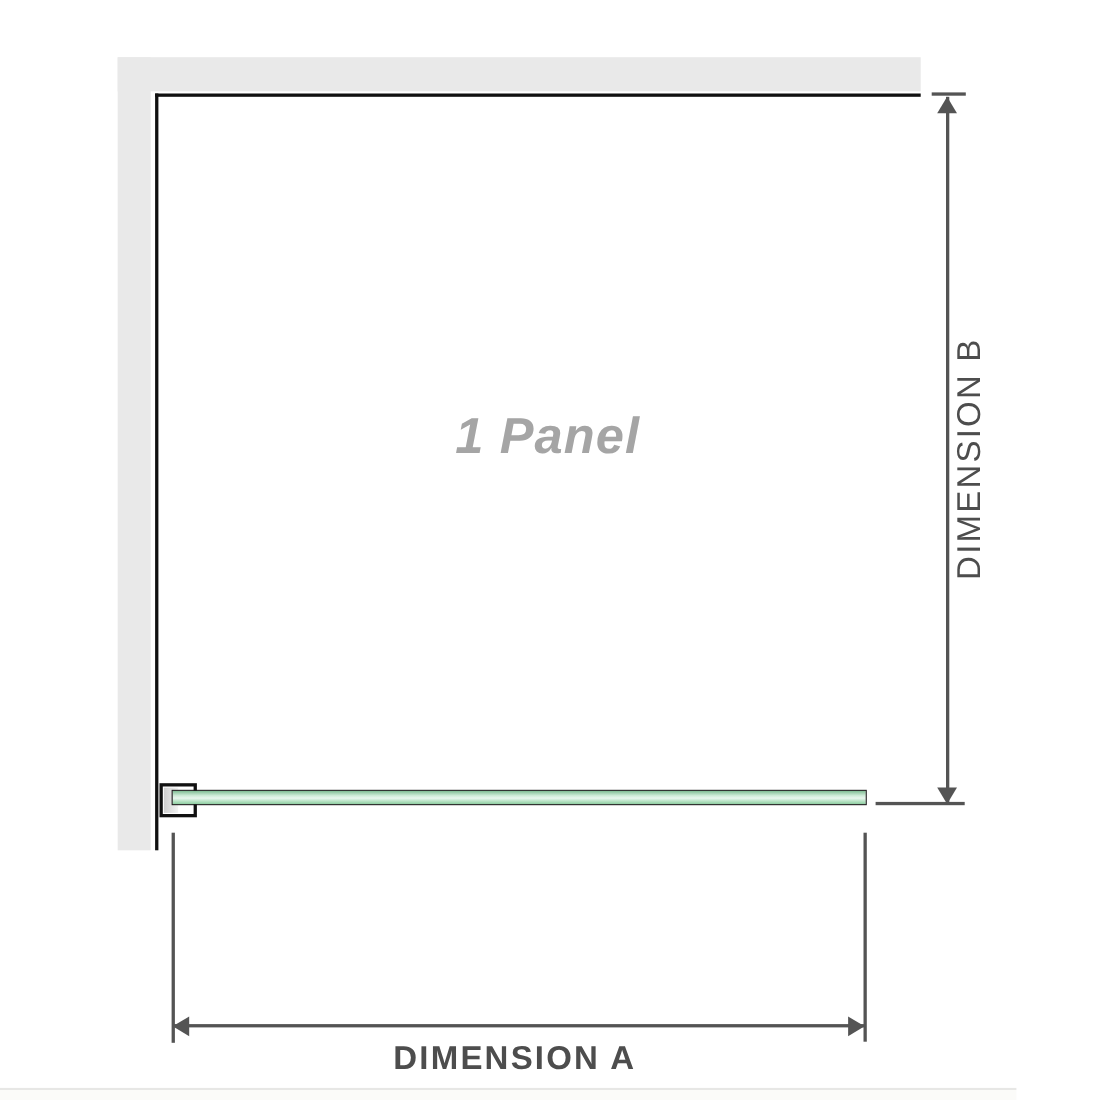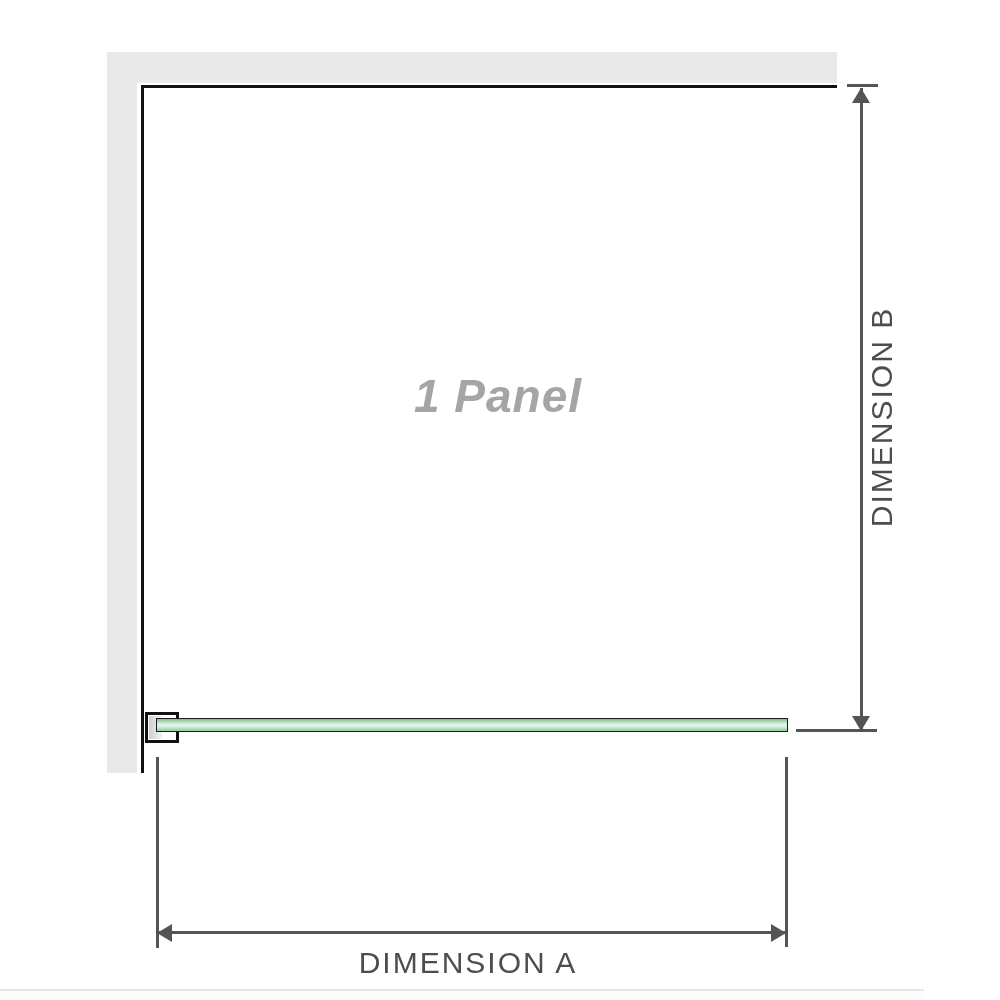--- a/index.html
+++ b/index.html
@@ -128,21 +128,21 @@
     font-size: 30px;
     letter-spacing: 2px;
     color: var(--label-text);
     white-space: nowrap;
   }
   .dim-b-label {
     left: 882px; top: 417px;
     transform: translate(-50%, -50%) rotate(-90deg);
   }
   .dim-a-label {
-    left: 468px; top: 946px;
+    left: 468px; top: 946px; font-weight: bold;
   }
   .dim-a-label { transform: translateX(-50%); }
   
   .page-divider {
     position: absolute;
     left: 0; top: 989px;
     width: 1000px; height: 2px;
     background: var(--divider);
   }
   .footer-band {

